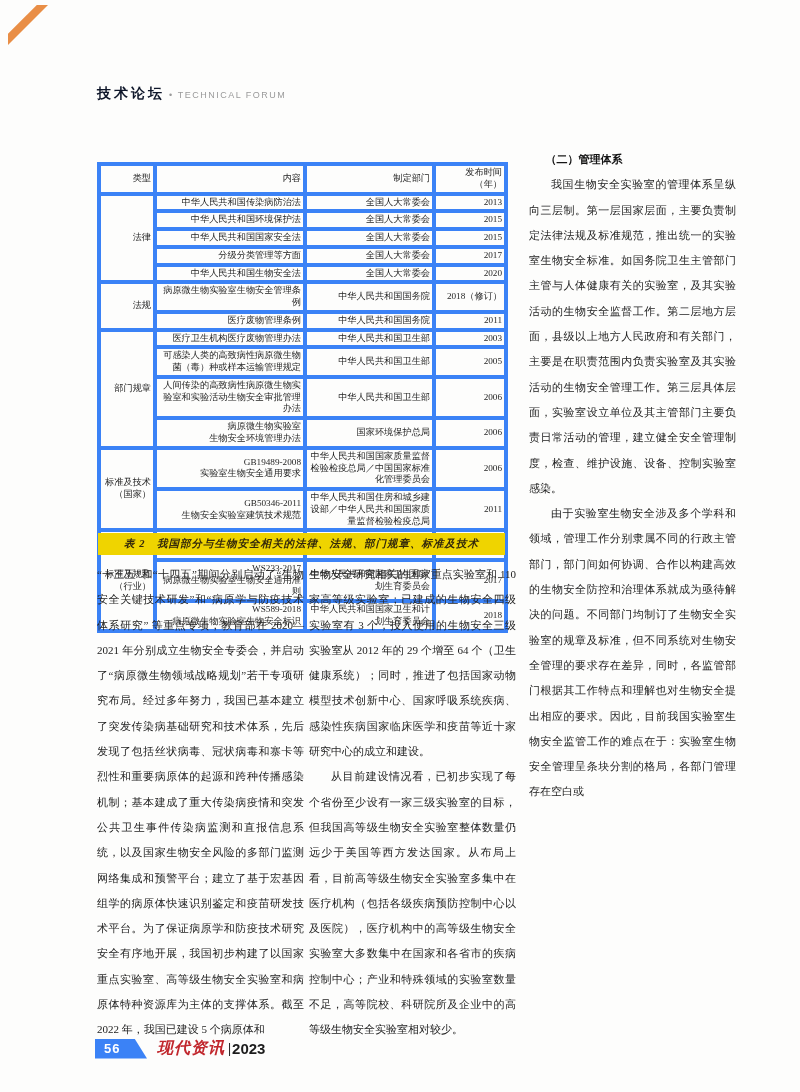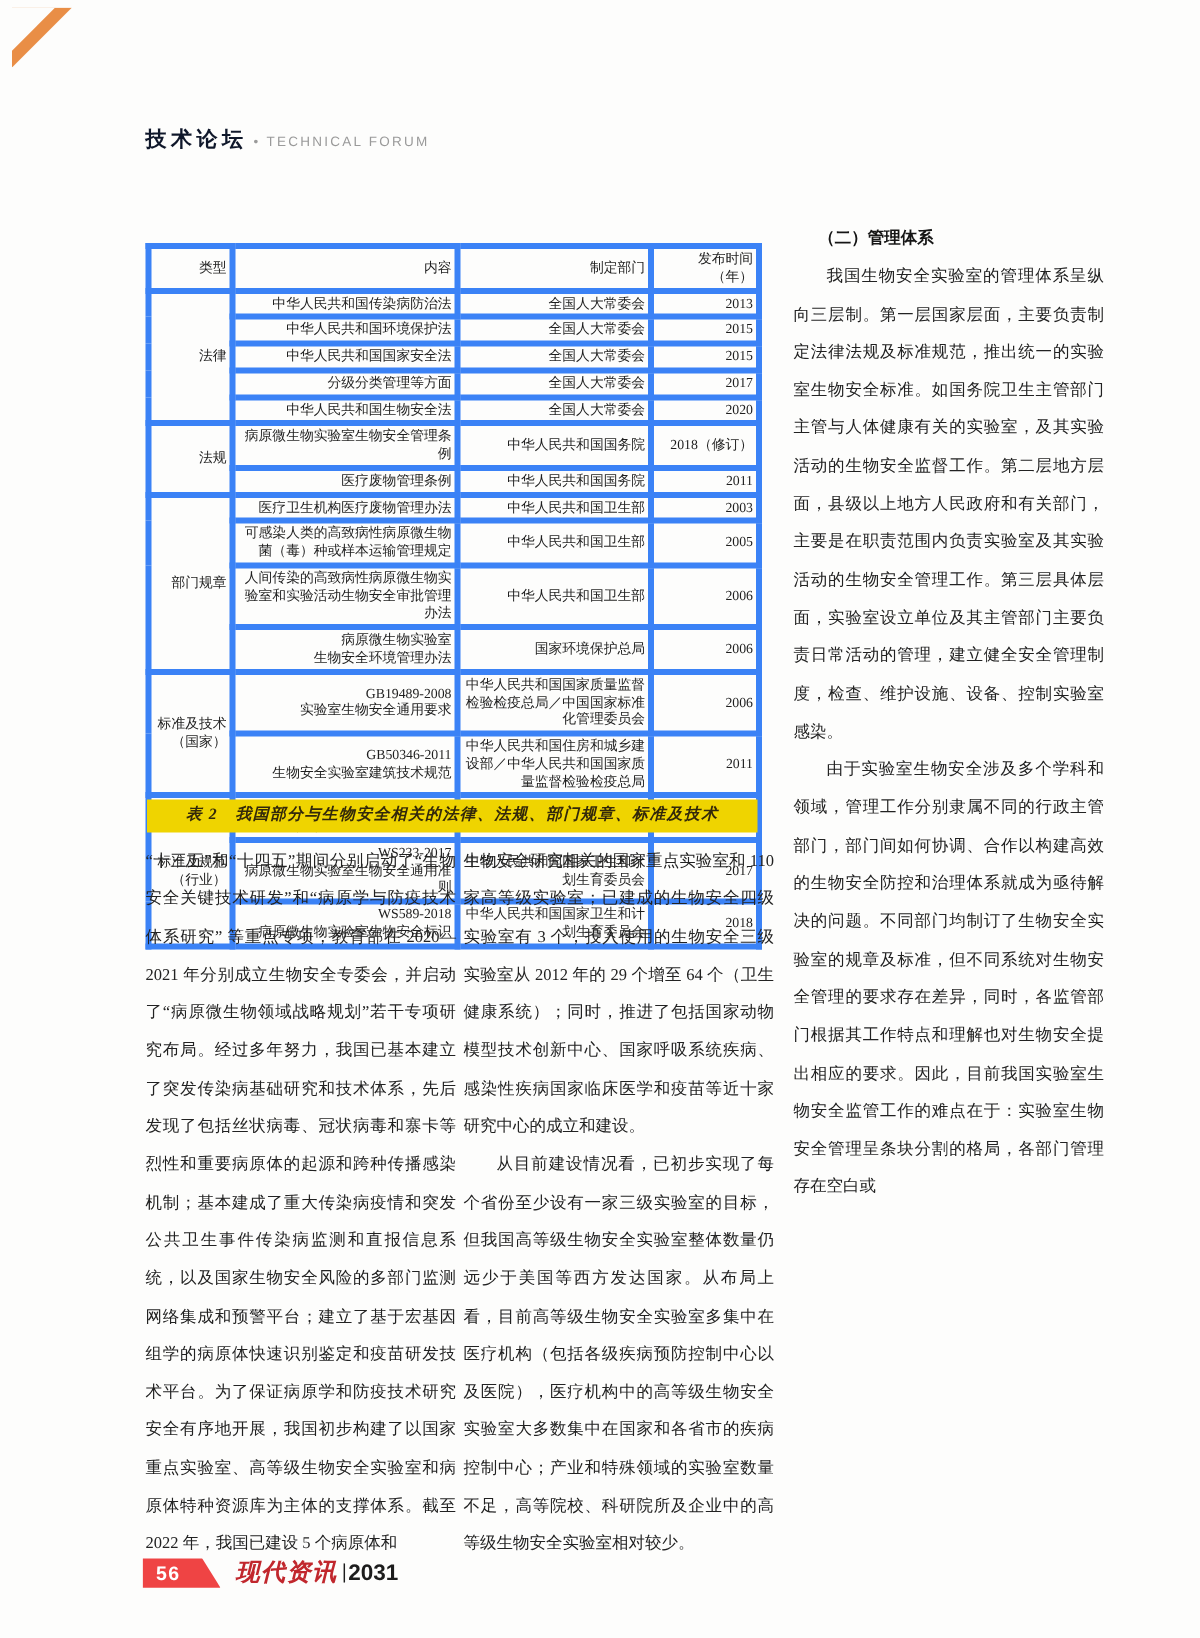--- a/index.html
+++ b/index.html
@@ -50,21 +50,21 @@
     text-align:justify; color:#222; }
   .bodycol p { margin:0; }
   .col1 { left:97px;  top:562px; height:448px; }
   .col2 { left:309px; top:562px; height:460px; }
   .col3 { left:529px; top:147px; height:880px; }
   .indent { text-indent:2em; }
   .sub-heading { font-weight:bold; text-indent:1.5em; color:#151515; }
   
   .footer { position:absolute; left:95px; top:1038px; display:flex; align-items:center; }
   .page-badge {
-    position:relative; width:52px; height:20px; background:#ef4444;
+    position:relative; width:52px; height:20px; background:#3b82f6;
     clip-path:polygon(0 0,76% 0,100% 100%,0 100%);
     color:#ffffff; font-family:"Liberation Sans",sans-serif;
     font-size:13px; font-weight:bold; line-height:20px; text-align:left;
     padding-left:9px; box-sizing:border-box; letter-spacing:1px;
   }
   .journal-name { margin-left:10px; color:#c1272d; font-weight:bold; font-style:italic;
     font-size:16px; letter-spacing:1px; font-family:"Liberation Serif",serif;text-align:center; }
   .journal-sep { color:#1c1c1c; font-weight:bold; font-size:14px; margin:0 1px 0 3px; }
   .journal-year { color:#1c1c1c; font-weight:bold; font-size:15px;
     font-family:"Liberation Sans",sans-serif; }
@@ -206,16 +206,16 @@
   <div class="bodycol col3">
     <p class="sub-heading">（二）管理体系</p>
     <p class="indent">我国生物安全实验室的管理体系呈纵向三层制。第一层国家层面，主要负责制定法律法规及标准规范，推出统一的实验室生物安全标准。如国务院卫生主管部门主管与人体健康有关的实验室，及其实验活动的生物安全监督工作。第二层地方层面，县级以上地方人民政府和有关部门，主要是在职责范围内负责实验室及其实验活动的生物安全管理工作。第三层具体层面，实验室设立单位及其主管部门主要负责日常活动的管理，建立健全安全管理制度，检查、维护设施、设备、控制实验室感染。</p>
     <p class="indent">由于实验室生物安全涉及多个学科和领域，管理工作分别隶属不同的行政主管部门，部门间如何协调、合作以构建高效的生物安全防控和治理体系就成为亟待解决的问题。不同部门均制订了生物安全实验室的规章及标准，但不同系统对生物安全管理的要求存在差异，同时，各监管部门根据其工作特点和理解也对生物安全提出相应的要求。因此，目前我国实验室生物安全监管工作的难点在于：实验室生物安全管理呈条块分割的格局，各部门管理存在空白或</p>
   </div>
 
   <div class="footer">
     <div class="page-badge">56</div>
     <span class="journal-name">现代资讯</span>
     <span class="journal-sep">|</span>
-    <span class="journal-year">2031</span>
+    <span class="journal-year">2023</span>
   </div>
 
 </div>
 
 </body></html>

